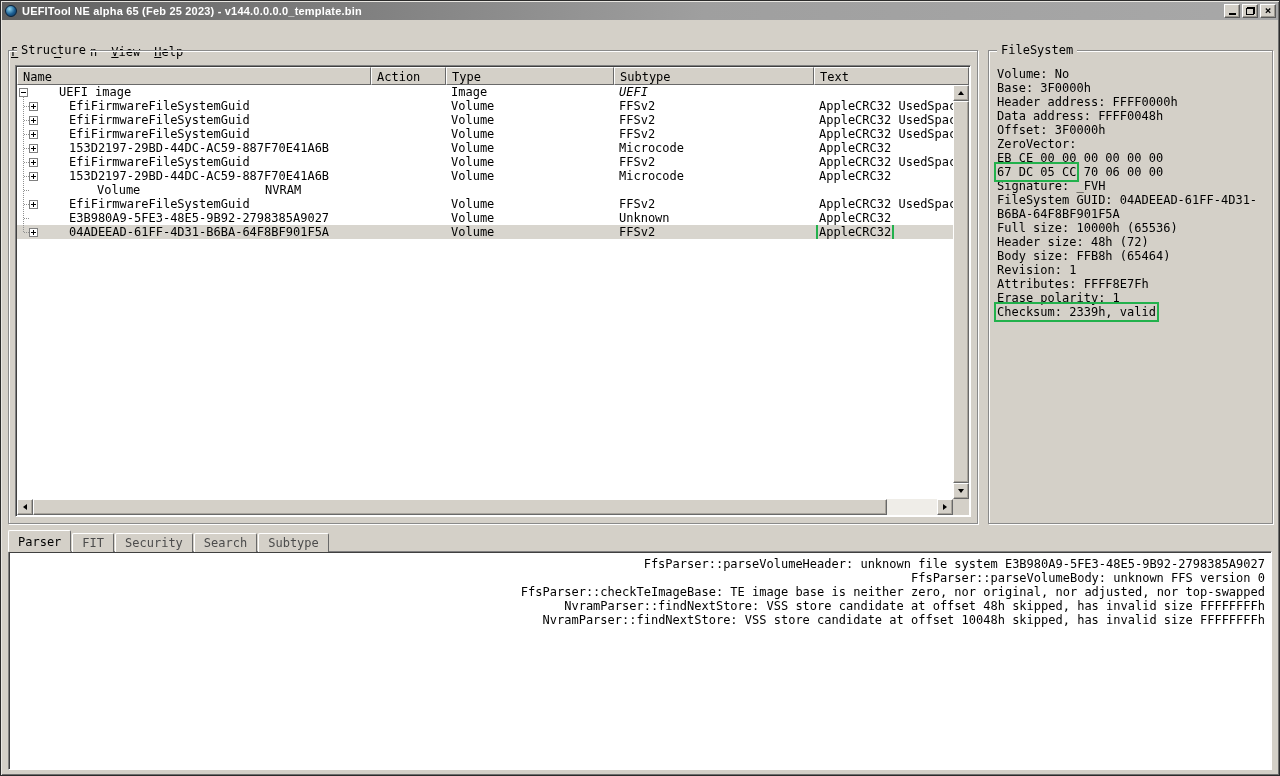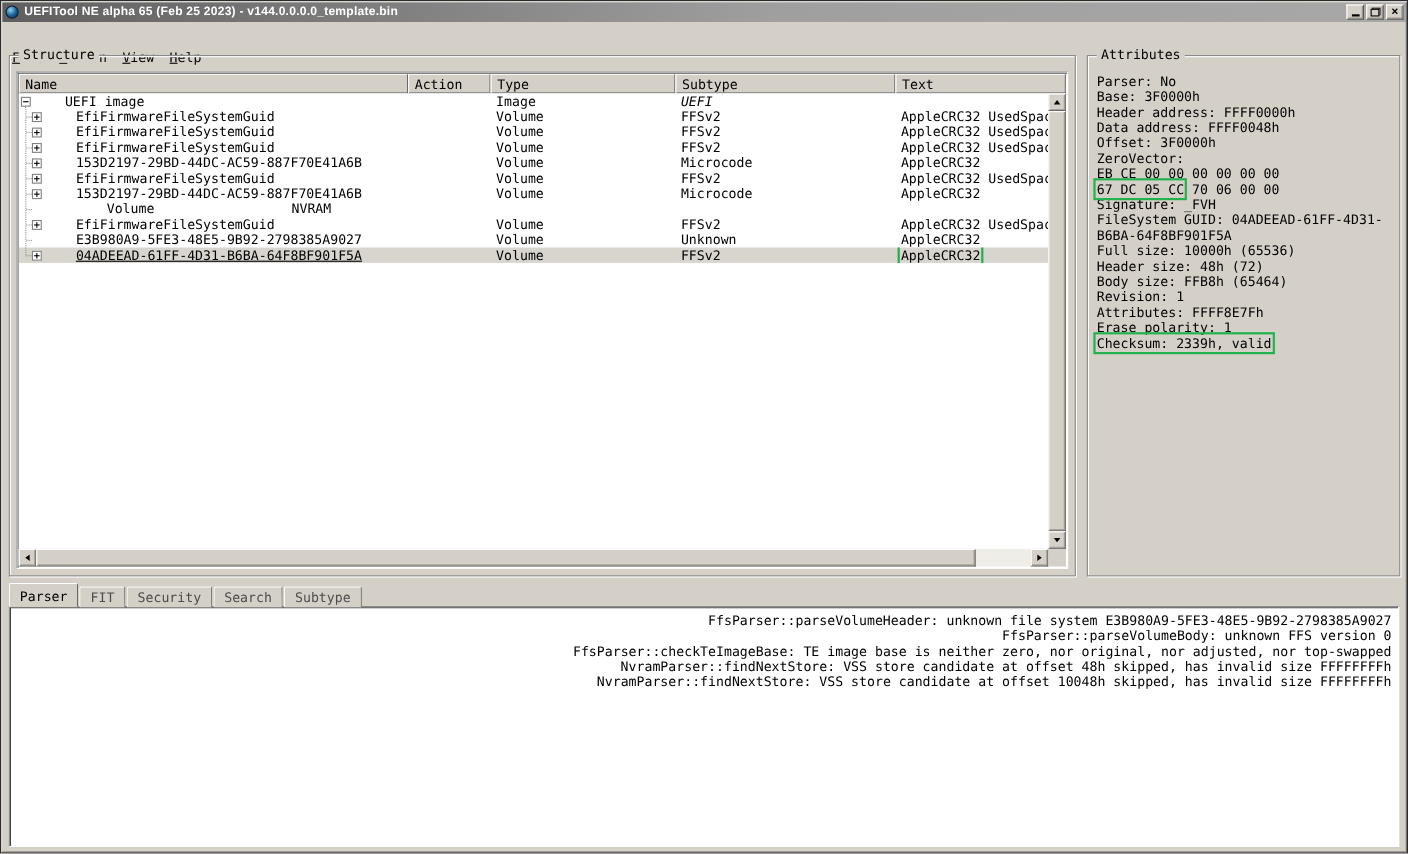--- a/index.html
+++ b/index.html
@@ -236,21 +236,21 @@
           <div class="tcell name-cell" style="width: 354px; padding-left: 12px;">
             <span class="expander none"></span>
             <span class="cell-text">E3B980A9-5FE3-48E5-9B92-2798385A9027</span>
           </div>
           <div class="tcell" style="width: 75px;"></div>
           <div class="tcell" style="width: 168px;">Volume</div>
           <div class="tcell" style="width: 200px;">Unknown</div>
           <div class="tcell" style="flex: 1 1 0%;">AppleCRC32</div>
         </div>
         <div class="trow selected child">
-          <div class="tcell name-cell" style="width: 354px; padding-left: 12px; text-decoration: underline;">
+          <div class="tcell name-cell" style="width: 354px; padding-left: 12px;">
             <span class="expander plus"></span>
             <span class="cell-text">04ADEEAD-61FF-4D31-B6BA-64F8BF901F5A</span>
           </div>
           <div class="tcell" style="width: 75px;"></div>
           <div class="tcell" style="width: 168px;">Volume</div>
           <div class="tcell" style="width: 200px;">FFSv2</div>
           <div class="tcell" style="flex: 1 1 0%;"><span class="green-box">AppleCRC32</span></div>
         </div>
         <div class="guide-v" style="height: 136px;"></div>
       </div>
@@ -270,23 +270,23 @@
       <span class="hthumb"></span>
       <span class="sb-btn right">
           <span class="tri right"></span>
         </span>
     </div>
     <div class="sb-corner"></div>
   </div>
 </div>
 
 <div class="groupbox" id="info-group">
-  <span class="group-label">Attributes</span>
+  <span class="group-label">FileSystem</span>
   <div class="info-lines" id="info-lines">
-      <div class="info-line">Parser: No</div>
+      <div class="info-line">Volume: No</div>
       <div class="info-line">Base: 3F0000h</div>
       <div class="info-line">Header address: FFFF0000h</div>
       <div class="info-line">Data address: FFFF0048h</div>
       <div class="info-line">Offset: 3F0000h</div>
       <div class="info-line">ZeroVector:</div>
       <div class="info-line">EB CE 00 00 00 00 00 00</div>
       <div class="info-line"><span class="green-box">67 DC 05 CC</span> 70 06 00 00</div>
       <div class="info-line">Signature: _FVH</div>
       <div class="info-line">FileSystem GUID: 04ADEEAD-61FF-4D31-</div>
       <div class="info-line">B6BA-64F8BF901F5A</div>

